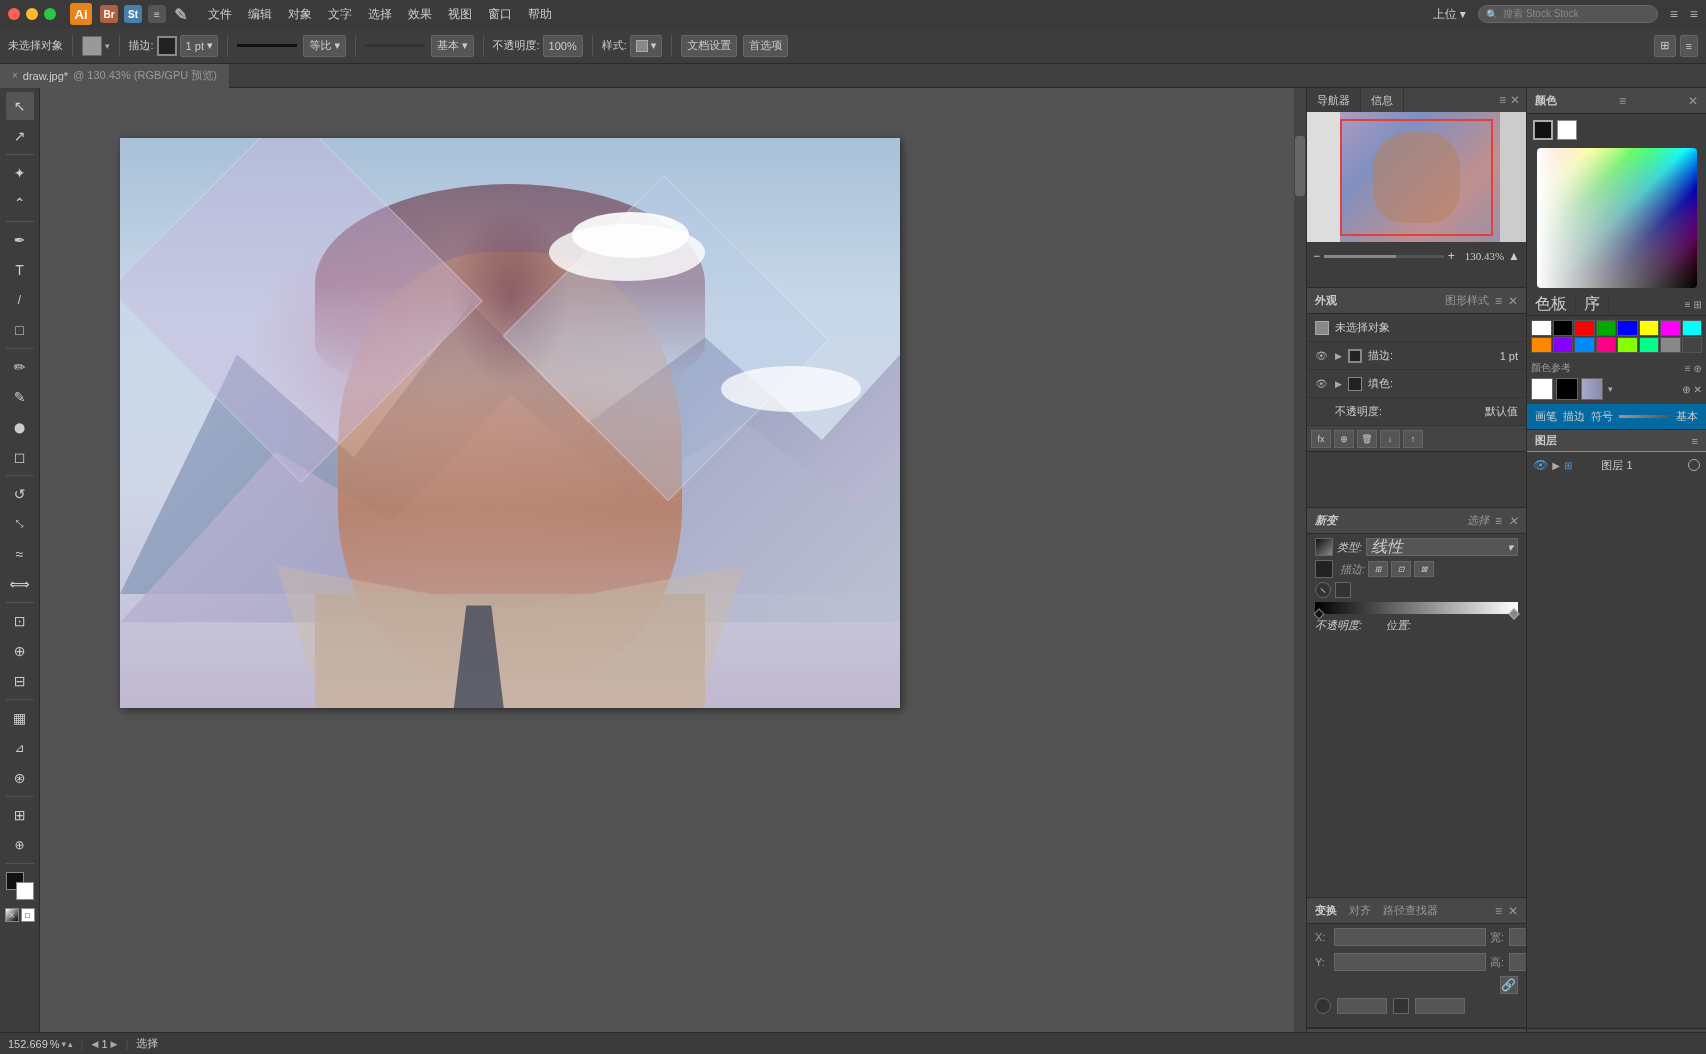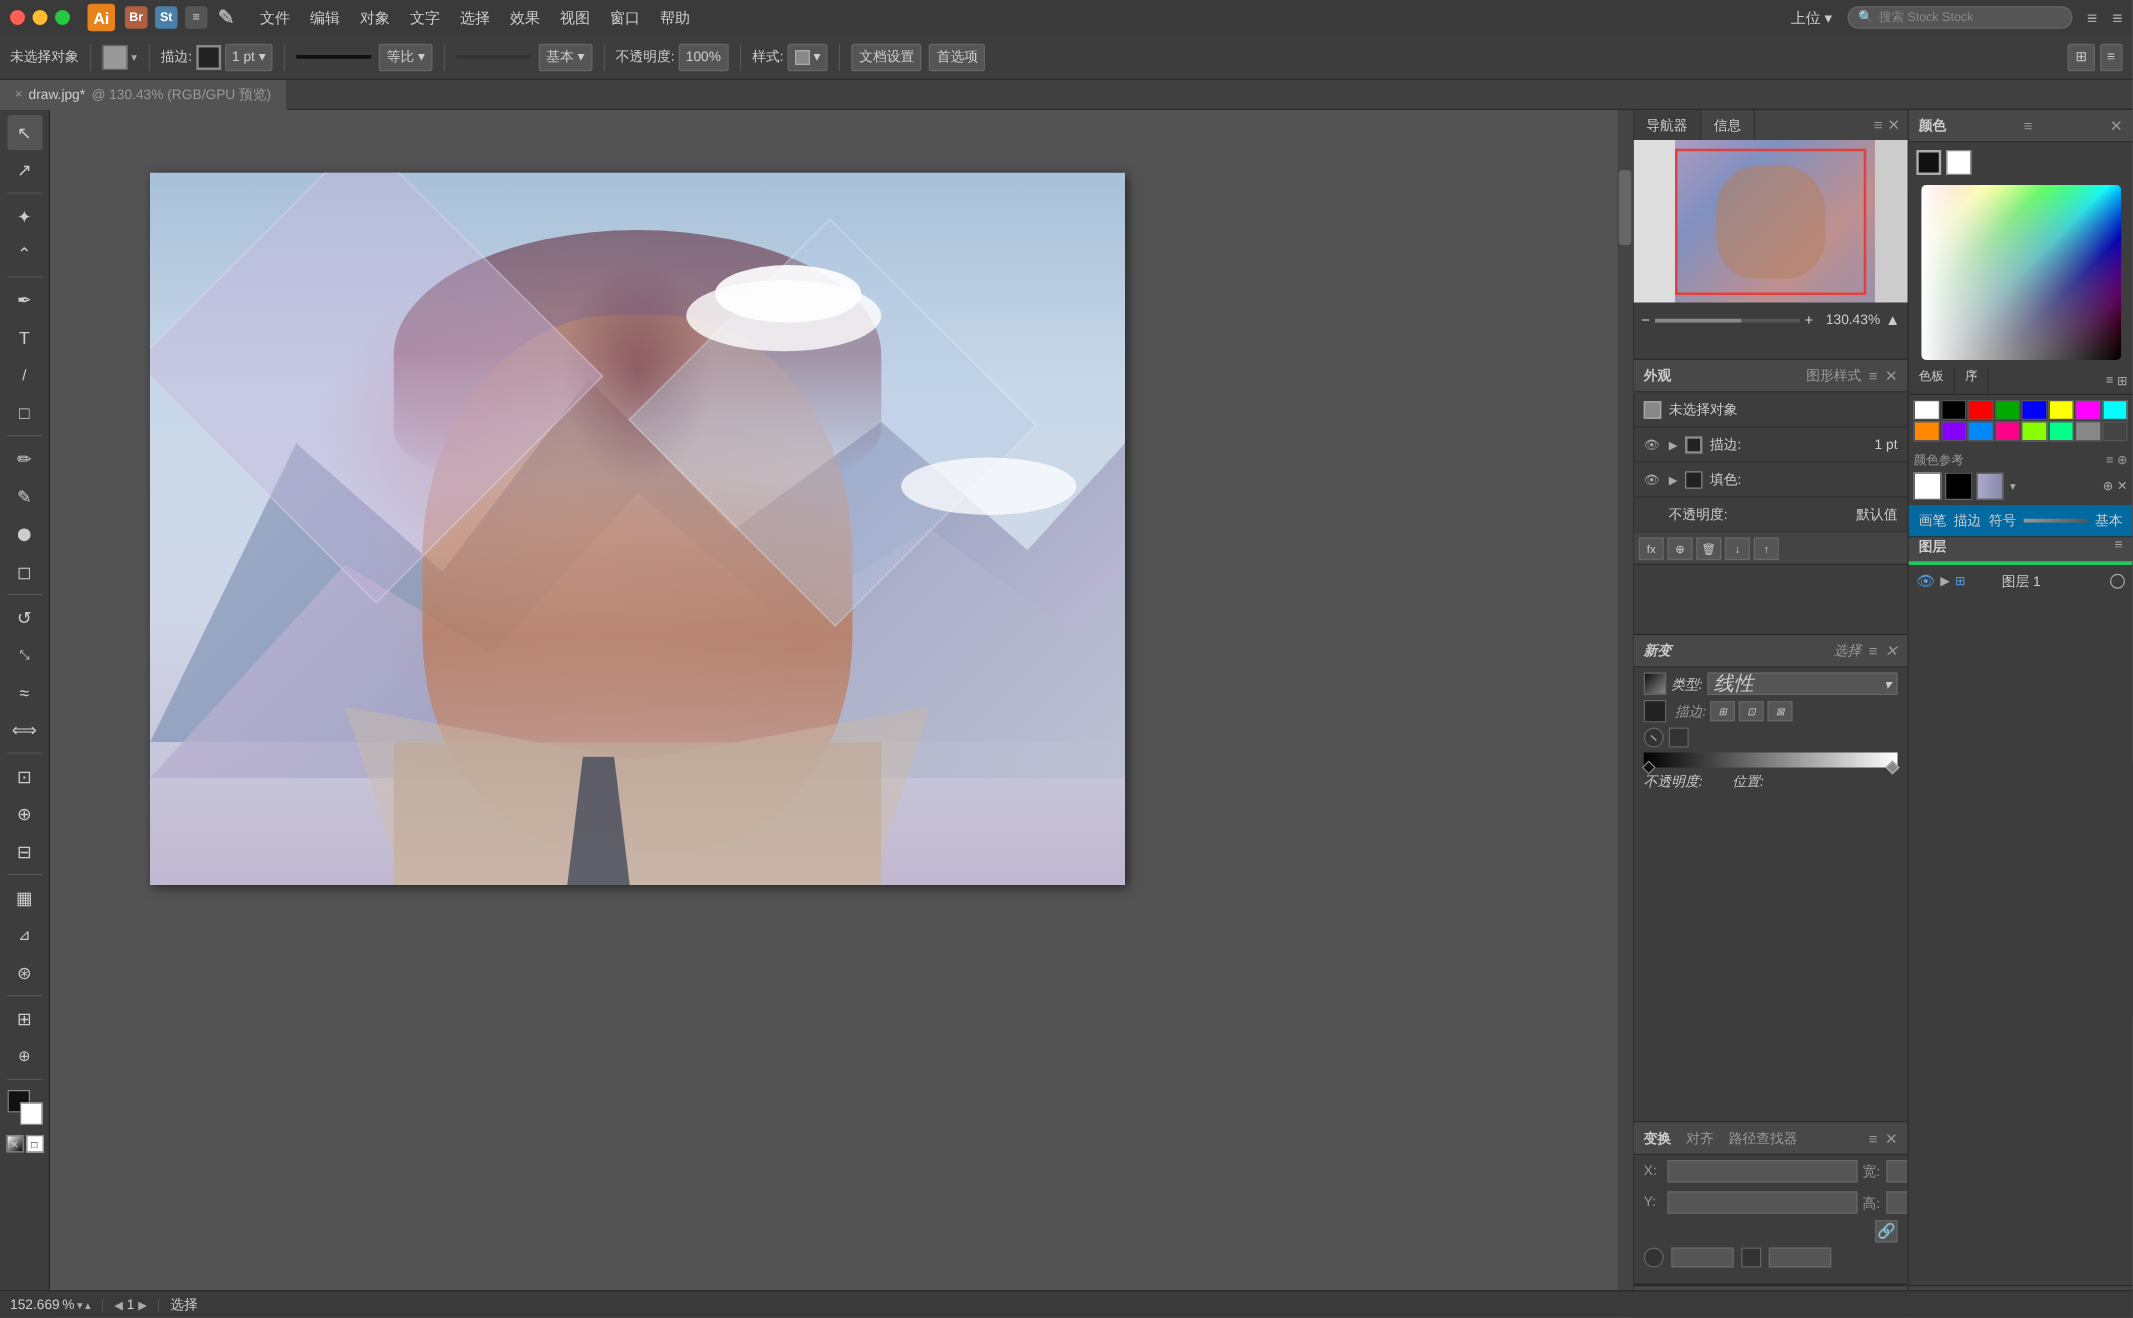--- a/index.html
+++ b/index.html
@@ -337,21 +337,21 @@
       position: absolute;
       top: 0; right: 0;
       width: 12%; height: 100%;
       background: #ccc;
     }
 
     .nav-zoom-bar {
       height: 28px;
       display: flex; align-items: center; padding: 0 6px; gap: 4px;
     }
-    .nav-zoom-text { font-size: 11px; color: #ccc; }
+    .nav-zoom-text { font-size: 11px; color: #ccc; font-family: Liberation Serif, serif; }
     .nav-zoom-slider {
       flex: 1; height: 3px; background: #555;
       position: relative;
     }
     .nav-zoom-fill {
       width: 60%; height: 3px; background: #888;
     }
     .nav-zoom-btn { color: #ccc; font-size: 12px; cursor: pointer; }
 
     
@@ -445,21 +445,21 @@
         linear-gradient(to right, white, transparent),
         linear-gradient(to bottom, transparent, black),
         linear-gradient(135deg, #ff0000, #ffff00 17%, #00ff00 33%, #00ffff 50%, #0000ff 67%, #ff00ff 83%, #ff0000);
     }
     
     .color-subtabs {
       display: flex; height: 22px;
       border-bottom: 1px solid #2a2a2a;
     }
     .color-subtab {
-      padding: 0 8px; font-size: 10px; color: #ccc;
+      padding: 0 8px; font-size: 16px; color: #ccc;
       display: flex; align-items: flex-start; cursor: pointer;
       border-right: 1px solid #333;
     }
     .color-swatch-grid {
       display: grid;
       grid-template-columns: repeat(8, 1fr);
       gap: 1px;
       padding: 4px;
     }
     .cs-swatch {
@@ -483,22 +483,22 @@
       display: flex; align-items: center; padding: 0 8px; gap: 6px;
       border-bottom: 1px solid #2a2a2a;
     }
     .brush-tab { font-size: 11px; color: #ccc; cursor: pointer; }
     .brush-line {
       flex: 1; height: 3px; background: linear-gradient(to right, #999, #555);
     }
     .brush-label { font-size: 11px; color: #ccc; }
     .layers-header {
       height: 22px; background: #484848;
-      display: flex; align-items: flex-start; padding: 0 8px; gap: 6px;
-      border-bottom: 3px solid #22c55e;
+      display: flex; align-items: center; padding: 0 8px; gap: 6px;
+      border-bottom: 1px solid #22c55e;
     }
     .layers-title { font-size: 11px; color: #ccc; font-weight: bold; }
     .layers-row {
       height: 26px; display: flex; align-items: center; padding: 0 6px; gap: 4px;
     }
     .layer-eye { color: #4a9fea; font-size: 12px; }
     .layer-arrow { color: #aaa; font-size: 10px; }
     .layer-name { font-size: 11px; color: #ccc; flex: 1; margin-left: 23px; }
     .layer-circle { width: 12px; height: 12px; border-radius: 50%; border: 1px solid #aaa; }
 

